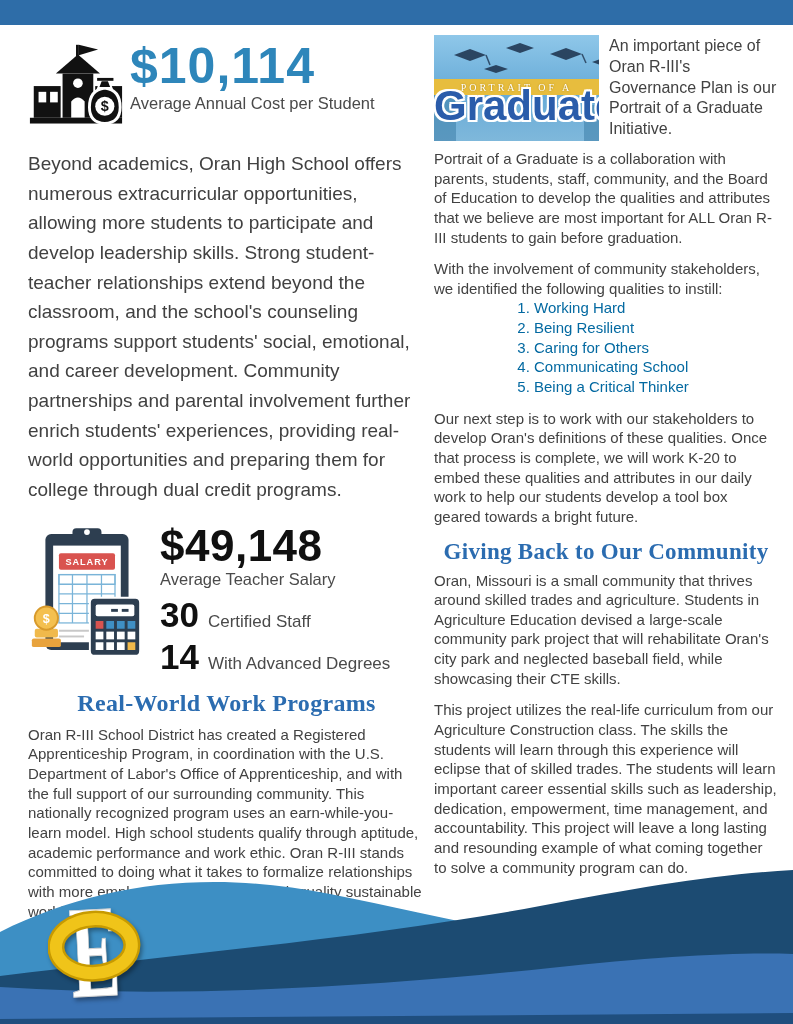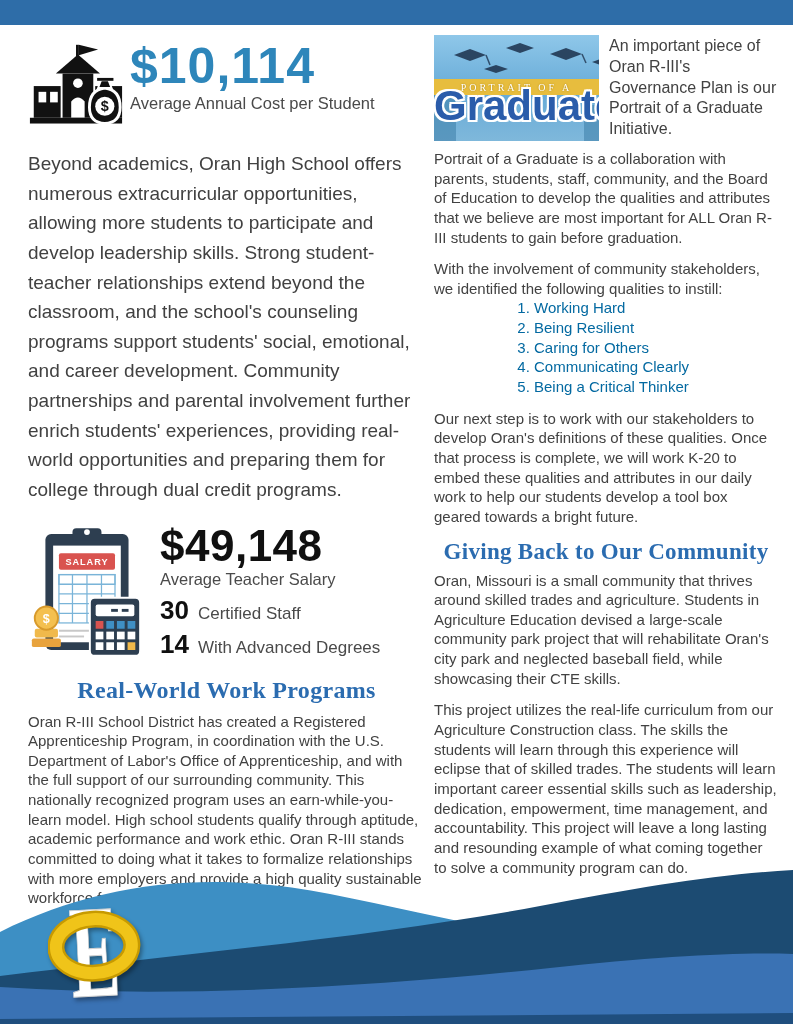--- a/index.html
+++ b/index.html
@@ -20,21 +20,21 @@
   .stat-value-blue { font-size:50px; font-weight:bold; color:#2e86ba; line-height:1.05; letter-spacing:1px; }
   .stat-cap { font-size:16.5px; color:#4a4a4a; line-height:1.28; white-space:nowrap; }
 
   .intro { font-size:19px; line-height:1.56; color:#414141; margin:11px 0 0 0; }
 
   
   .stat-salary { display:flex; gap:16px; margin-top:18px; align-items:flex-start; }
   .salary-icon { width:116px; height:138px; flex:none; }
   .stat-value-black { font-size:44px; font-weight:bold; color:#101010; line-height:1.05; letter-spacing:0.5px; }
   .mini-stat { display:flex; align-items:baseline; gap:9px; margin-top:7px; }
-  .mini-num { font-size:26px; font-weight:bold; color:#101010; line-height:1; }
+  .mini-num { font-size:35px; font-weight:bold; color:#101010; line-height:1; }
   .mini-label { font-size:17px; color:#4a4a4a; }
 
   h2.section {
     font-family:"Liberation Serif", serif; font-weight:bold; color:#2b6cb0;
     font-size:24px; text-align:center; margin:16px 0 8px 0; letter-spacing:0.3px;
   }
   .col-right h2.section { font-size:23px; margin:2px 0 6px 0; }
 
   .small { font-size:15px; line-height:1.31; color:#424242; margin:0 0 12px 0; }
   ol.qualities { margin:0 0 12px 0; padding-left:100px; font-size:15px; line-height:1.31; color:#0369a1; }
@@ -198,21 +198,21 @@
       </div>
       <p class="portrait-intro">An important piece of Oran R-III's Governance Plan is our Portrait of a Graduate Initiative.</p>
     </div>
 
     <p class="small">Portrait of a Graduate is a collaboration with parents, students, staff, community, and the Board of Education to develop the qualities and attributes that we believe are most important for ALL Oran R-III students to gain before graduation.</p>
     <p class="small" style="margin-bottom:0;">With the involvement of community stakeholders, we identified the following qualities to instill:</p>
     <ol class="qualities">
       <li>Working Hard</li>
       <li>Being Resilient</li>
       <li>Caring for Others</li>
-      <li>Communicating Clearly</li>
+      <li>Communicating School</li>
       <li>Being a Critical Thinker</li>
     </ol>
     <p class="small">Our next step is to work with our stakeholders to develop Oran's definitions of these qualities. Once that process is complete, we will work K-20 to embed these qualities and attributes in our daily work to help our students develop a tool box geared towards a bright future.</p>
 
     <h2 class="section">Giving Back to Our Community</h2>
     <p class="small">Oran, Missouri is a small community that thrives around skilled trades and agriculture. Students in Agriculture Education devised a large-scale community park project that will rehabilitate Oran's city park and neglected baseball field, while showcasing their CTE skills.</p>
     <p class="small">This project utilizes the real-life curriculum from our Agriculture Construction class. The skills the students will learn through this experience will eclipse that of skilled trades. The students will learn important career essential skills such as leadership, dedication, empowerment, time management, and accountability. This project will leave a long lasting and resounding example of what coming together to solve a community program can do.</p>
   </div>
 
   <svg class="waves" viewBox="0 0 793 200" preserveAspectRatio="none">

